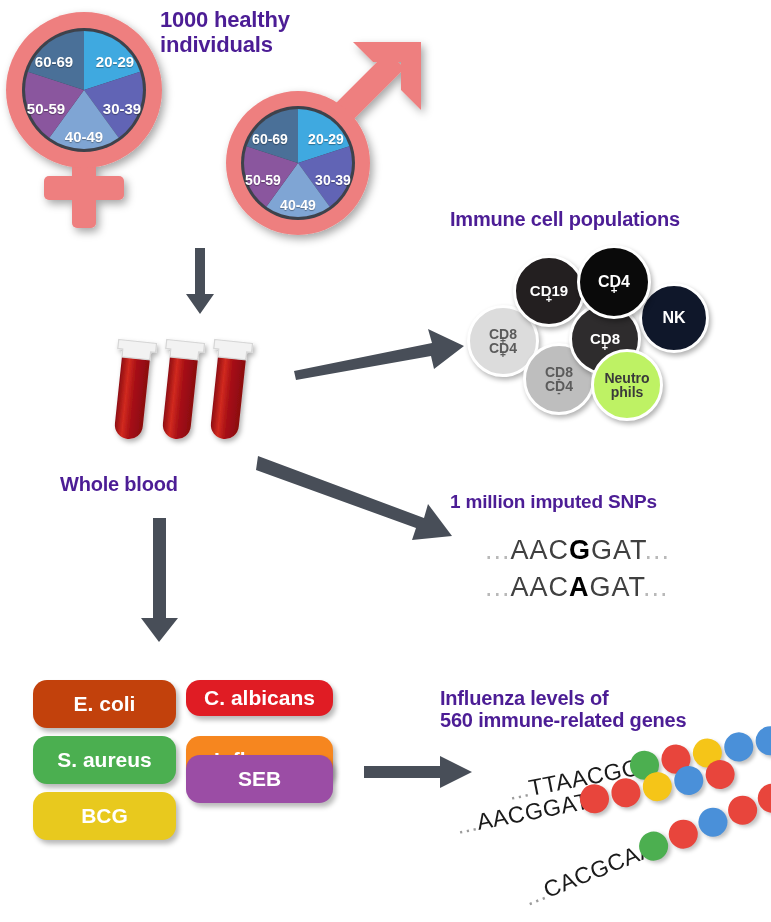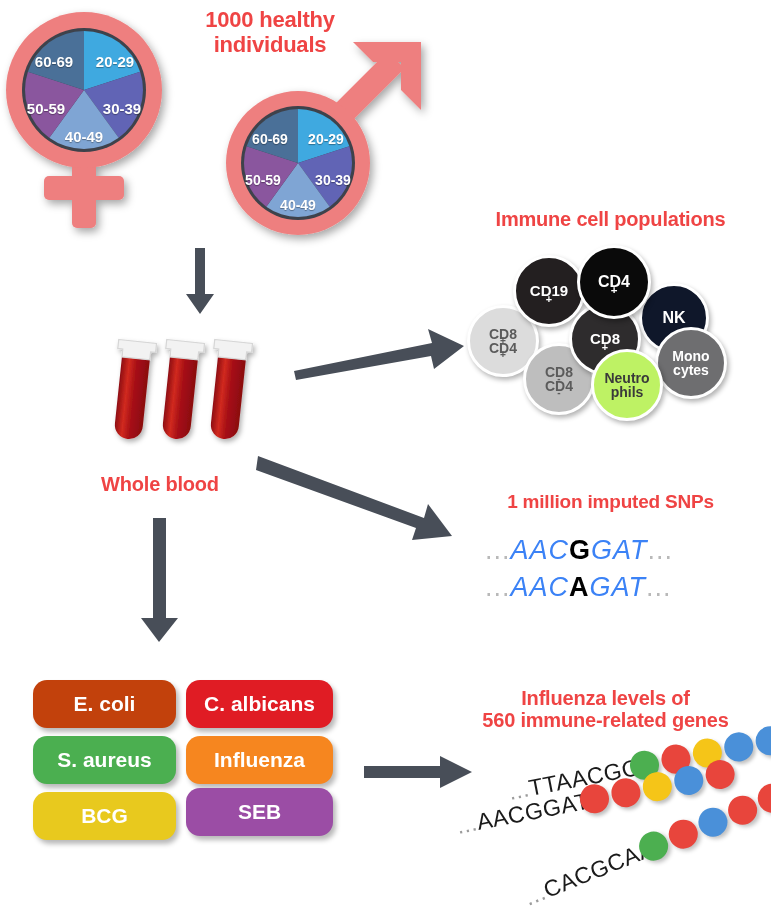--- a/index.html
+++ b/index.html
@@ -7,21 +7,21 @@
     width:771px;height:922px;background:#ffffff;
     font-family:"Liberation Sans", sans-serif;
     position:relative;overflow:hidden;
   }
   #stage{position:absolute;left:0;top:0;width:771px;height:922px;}
 
   .abs{position:absolute;}
 
   
   .heading{
-    font-weight:bold;color:#ef4444;text-align:center;line-height:1.12;
+    font-weight:bold;color:#4c1d95;line-height:1.12;
     letter-spacing:-0.2px;
   }
 
   
   .sym-wrap{position:absolute;}
   .sym-svg{position:absolute;left:0;top:0;overflow:visible;}
   .pie-label{
     position:absolute;color:#ffffff;font-weight:bold;
     white-space:nowrap;text-align:center;
     transform:translate(-50%,-50%);
@@ -45,21 +45,21 @@
   .cell span{display:block;}
   .sup{font-size:.72em;vertical-align:super;line-height:0;}
 
   
   .snp-row{
     position:absolute;white-space:nowrap;
     font-family:"Liberation Sans", sans-serif;
     letter-spacing:1px;font-weight:normal;
   }
   .snp-dim{color:#b9b9b9;}
-  .snp-mid{color:#3b82f6;font-style:italic;}
+  .snp-mid{color:#404040;}
   .snp-hit{color:#000000;font-weight:bold;}
 
   
   .pill{
     position:absolute;border-radius:14px;
     display:flex;align-items:center;justify-content:center;
     color:#ffffff;font-weight:bold;text-align:center;
     box-shadow:3px 4px 5px rgba(0,0,0,.28);
     box-sizing:border-box;
   }
@@ -247,55 +247,51 @@
           <span>CD4</span>
           <span class="sup">-</span>
         </span>
     </div>
 
     <div class="cell" style="left:126px;top:104px;width:72px;height:72px;background:#bef264;color:#3A3A3A;font-size:14px;flex-direction:column;z-index:4;">
       <span>Neutro</span>
       <span>phils</span>
     </div>
 
-    <div class="cell" style="left:190px;top:82px;width:72px;height:72px;background:#6E6E70;color:#FFFFFF;font-size:14px;flex-direction:column;z-index:3;">
-      <span>Mono</span>
-      <span>cytes</span>
-    </div>
   </div>
 
   <div class="abs heading" style="left:450px;top:491px;width:321px;font-size:19px;">1 million imputed SNPs</div>
 
   <div class="abs" style="left:485px;top:527px;width:270px;height:90px;">
     <div class="snp-row" style="left:0px;top:8px;font-size:27px;">
       <span class="snp-dim">...</span><span class="snp-mid">AAC</span><span class="snp-hit">G</span><span class="snp-mid">GAT</span><span class="snp-dim">...</span>
     </div>
     <div class="snp-row" style="left:0px;top:45px;font-size:27px;">
       <span class="snp-dim">...</span><span class="snp-mid">AAC</span><span class="snp-hit">A</span><span class="snp-mid">GAT</span><span class="snp-dim">...</span>
     </div>
   </div>
 
   <div class="pill" style="left:33px;top:680px;width:143px;height:48px;background:#c2410c;font-size:21px;">
     <span>E. coli</span>
   </div>
-  <div class="pill" style="left:186px;top:680px;width:147px;height:48px;background:#E01C24;font-size:21px;">
+  <div class="pill" style="left:186px;top:680px;width:147px;height:36px;background:#E01C24;font-size:21px;">
     <span>C. albicans</span>
   </div>
 
   <div class="pill" style="left:33px;top:736px;width:143px;height:48px;background:#4BAF50;font-size:21px;">
     <span>S. aureus</span>
   </div>
   <div class="pill" style="left:186px;top:736px;width:147px;height:48px;background:#F6861F;font-size:21px;">
     <span>Influenza</span>
   </div>
 
   <div class="pill" style="left:33px;top:792px;width:143px;height:48px;background:#E8C91E;font-size:21px;justify-content:center;">
     <span>BCG</span>
   </div>
-  <div class="pill" style="left:186px;top:788px;width:147px;height:48px;background:#9B4DA5;font-size:21px;">
+  <div class="pill" style="left:186px;top:755px;width:147px;height:48px;background:#9B4DA5;font-size:21px;">
     <span>SEB</span>
   </div>
 
 
   <div class="abs heading" style="left:440px;top:687px;width:331px;font-size:20px;">
     <div>Influenza levels of</div>
     <div>560 immune-related genes</div>
   </div>
 
   <div class="abs" style="left:440px;top:735px;width:331px;height:185px;">

